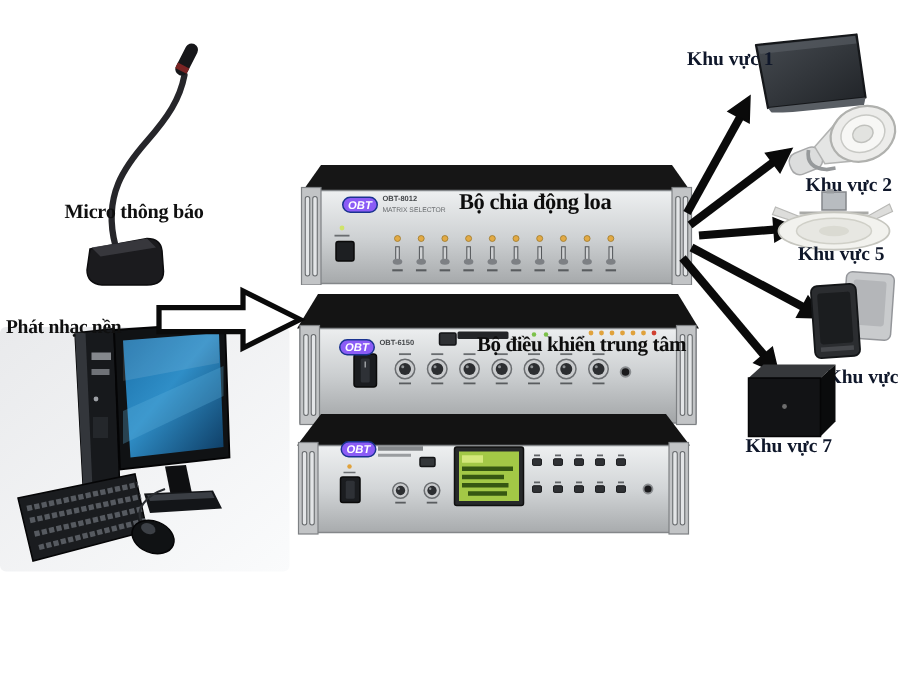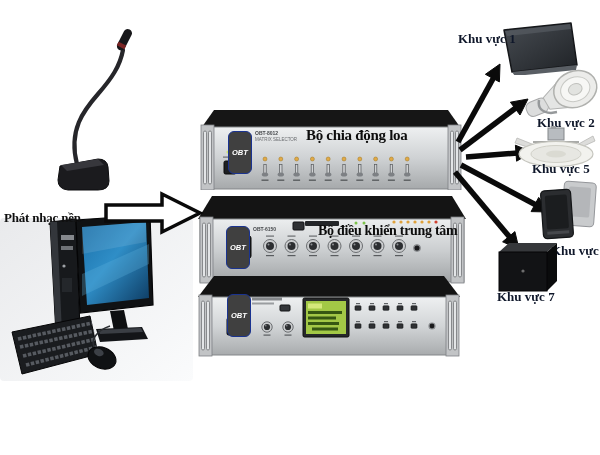--- a/index.html
+++ b/index.html
@@ -3,22 +3,22 @@
 <meta charset="utf-8">
 <style>
   html,body{margin:0;padding:0;background:#fff;}
   .canvas{position:relative;width:600px;height:455px;background:#ffffff;overflow:hidden;
           font-family:"Liberation Serif","DejaVu Serif",serif;}
   .abs{position:absolute;}
   .dev-lbl{position:absolute;font-weight:bold;color:#101010;font-size:13.5px;white-space:nowrap;
            letter-spacing:-0.2px;}
   .zone-lbl{position:absolute;font-weight:bold;color:#0f172a;font-size:13px;white-space:nowrap;}
   .rack-title{position:absolute;font-weight:bold;color:#0d0d0d;white-space:nowrap;letter-spacing:-0.3px;}
-  .obt-logo{position:absolute;background:#404040;color:#ffffff;font-family:"Liberation Sans",sans-serif;
-            font-style:italic;font-weight:bold;font-size:7.5px;line-height:9px;padding:16px 3px;
+  .obt-logo{position:absolute;background:#8b5cf6;color:#ffffff;font-family:"Liberation Sans",sans-serif;
+            font-style:italic;font-weight:bold;font-size:7.5px;line-height:9px;padding:0 3px;
             border-radius:6px;border:0.5px solid #1a3390;}
   .obt-model{position:absolute;font-family:"Liberation Sans",sans-serif;color:#44474a;
              font-size:5px;line-height:5.5px;white-space:nowrap;font-weight:bold;}
   .u{text-decoration:underline;text-underline-offset:2px;}
   svg{display:block;}
 </style>
 </head>
 <body>
 
 <div class="canvas">
@@ -27,20 +27,21 @@
     <svg width="110" height="180" viewBox="0 0 110 180">
       <path d="M 37 146 C 28 112, 44 92, 58 76 C 72 60, 80 48, 83 32" fill="none" stroke="#26262a" stroke-width="4.2" stroke-linecap="round"></path>
       <g transform="rotate(27 84 22)">
         <rect x="80" y="10" width="8.5" height="23" rx="4.2" fill="#17171a"></rect>
         <rect x="80" y="26" width="8.5" height="4" fill="#7a2424"></rect>
       </g>
       <path d="M 20 148 L 58 141 Q 67 141 68 149 L 69 163 Q 69 172 58 172 L 28 172 Q 18 171 18 162 Z" fill="#1b1b1e" stroke="#0c0c0e" stroke-width="1"></path>
       <polygon points="21,147 58,141 64,147 27,153" fill="#3c3c42" opacity="0.85"></polygon>
     </svg>
   </div>
+  <div class="dev-lbl" style="left:43px;top:133px;font-size:13.5px">Micro thông báo</div>
 
   <div class="abs" style="left:0px;top:208px;width:200px;height:180px">
     <svg width="200" height="180" viewBox="0 0 200 180">
       <defs>
         <linearGradient id="bgGrad" x1="0" y1="0" x2="1" y2="1">
           <stop offset="0" stop-color="#e9eaec"></stop>
             <stop offset="1" stop-color="#fafbfc"></stop>
         </linearGradient>
         <linearGradient id="scrGrad" x1="0" y1="0" x2="1" y2="1">
           <stop offset="0" stop-color="#1a6fa8"></stop>

